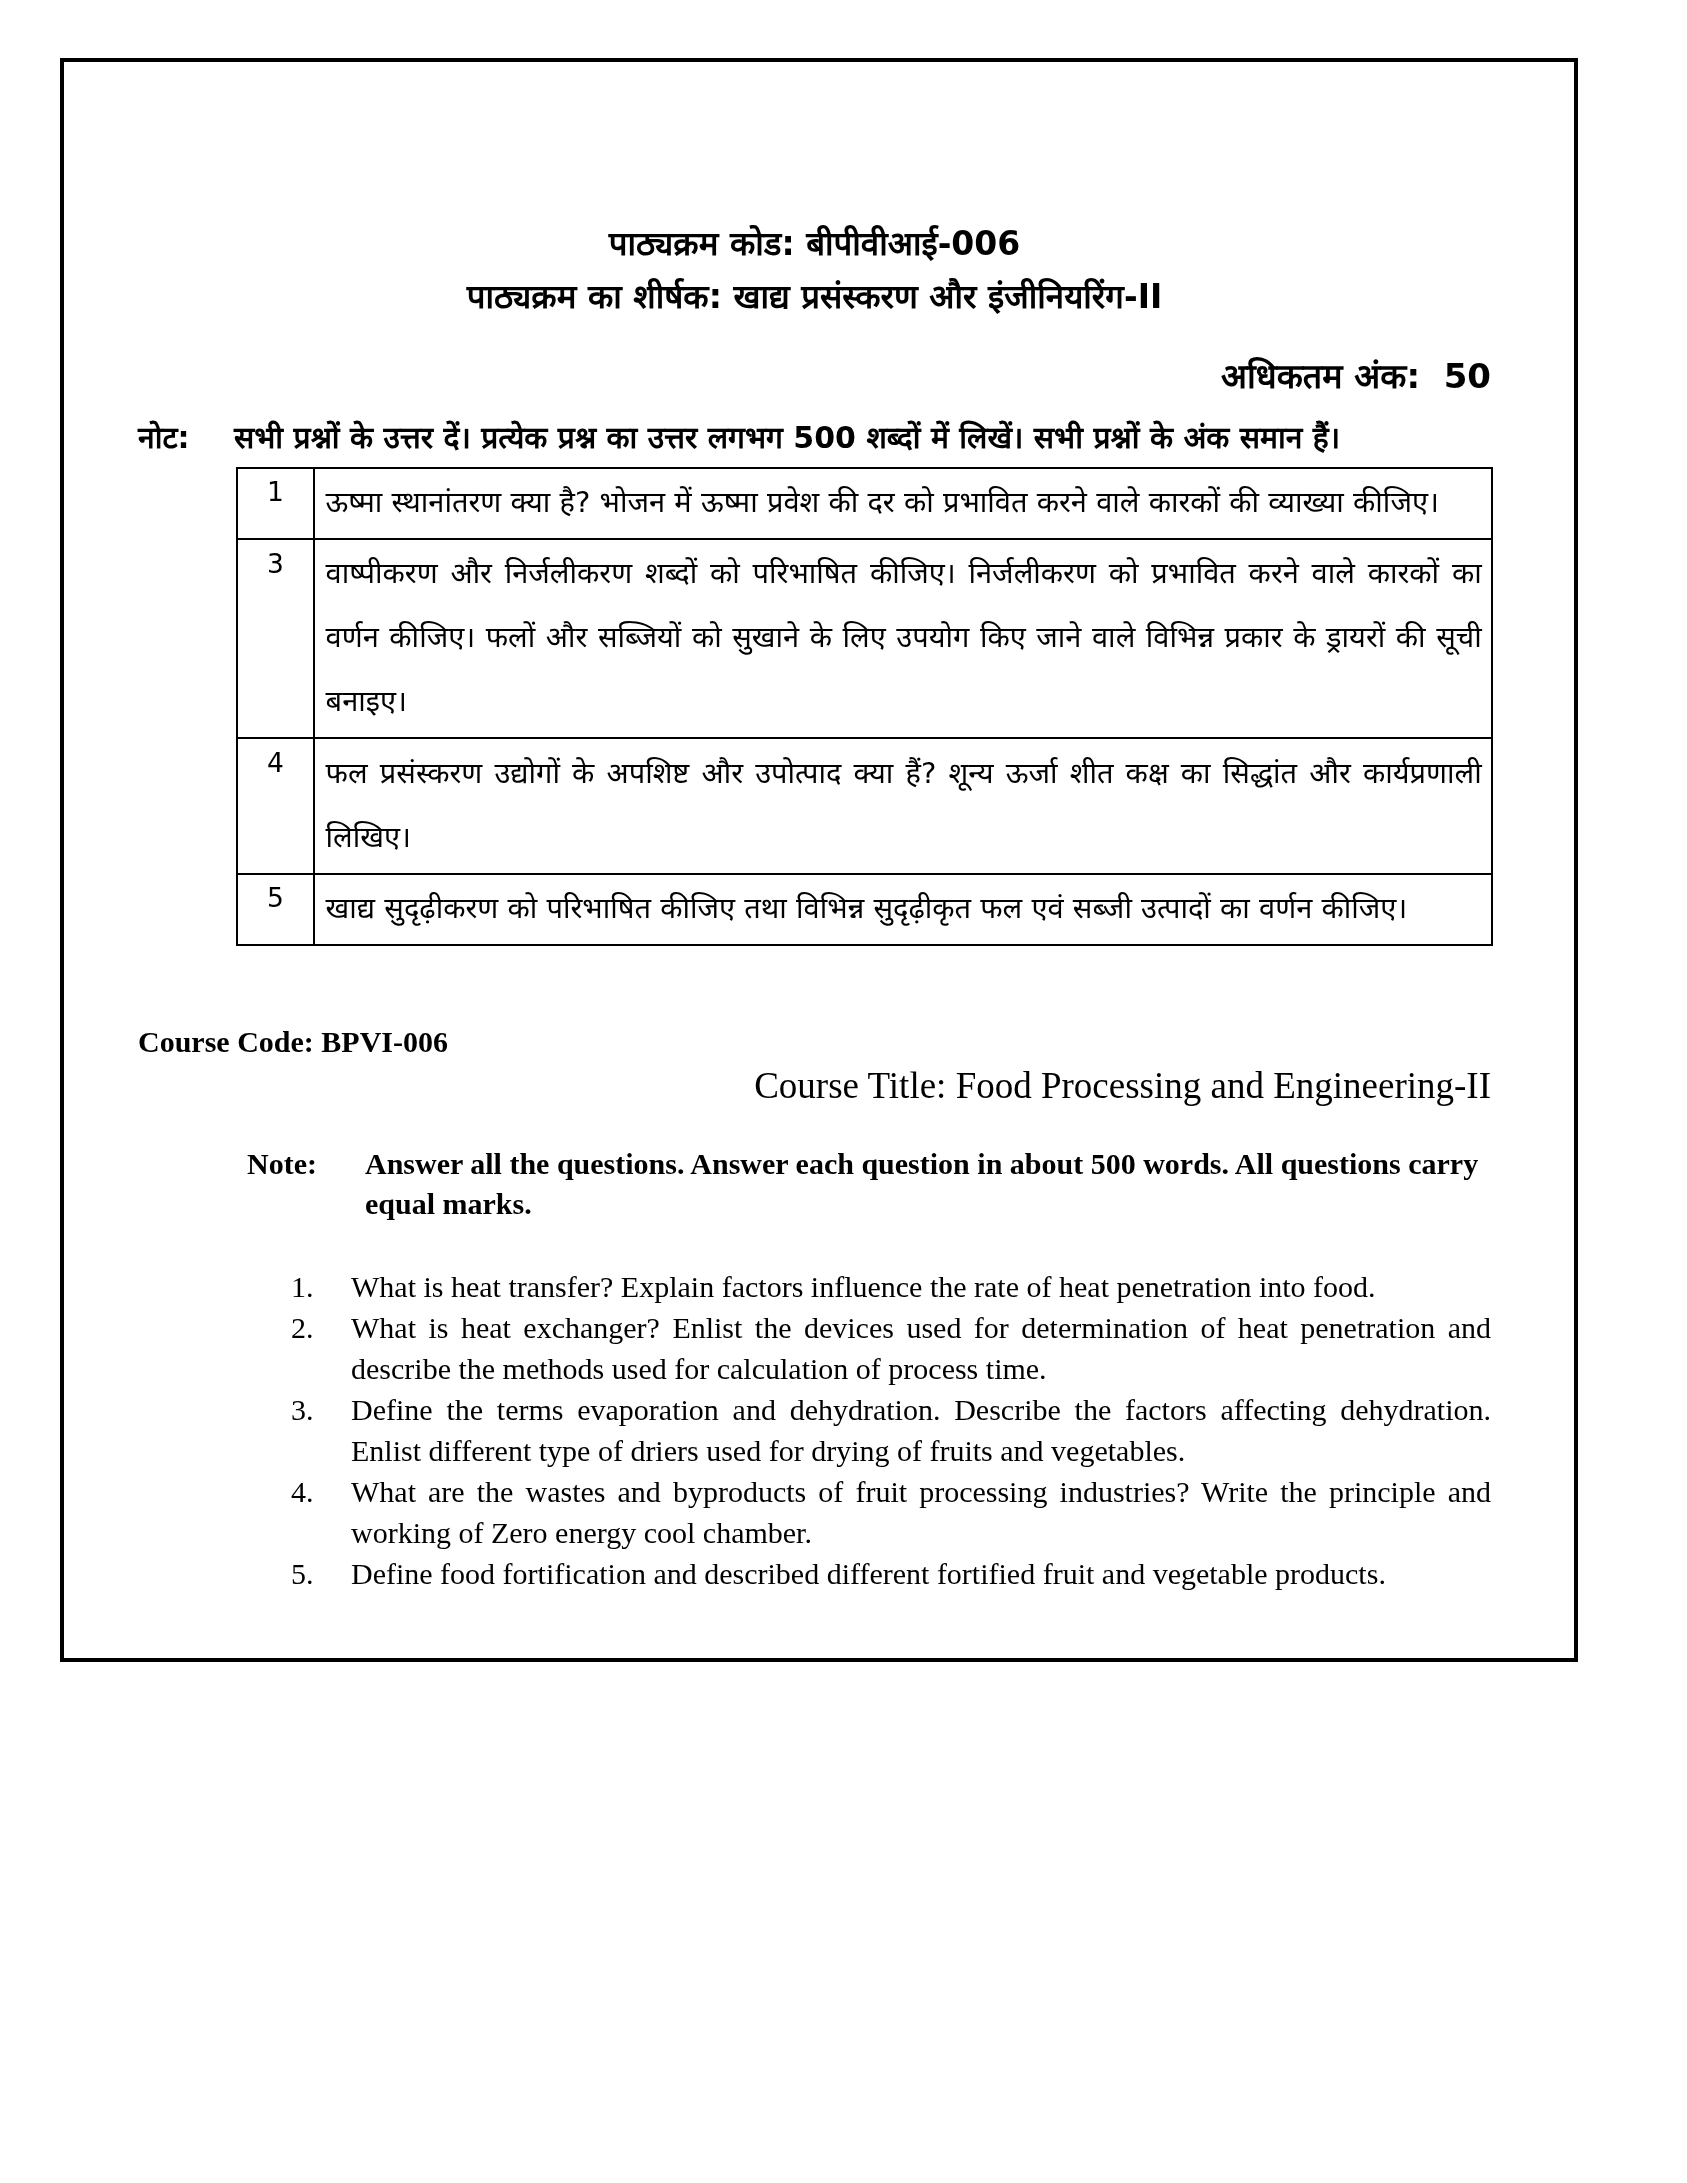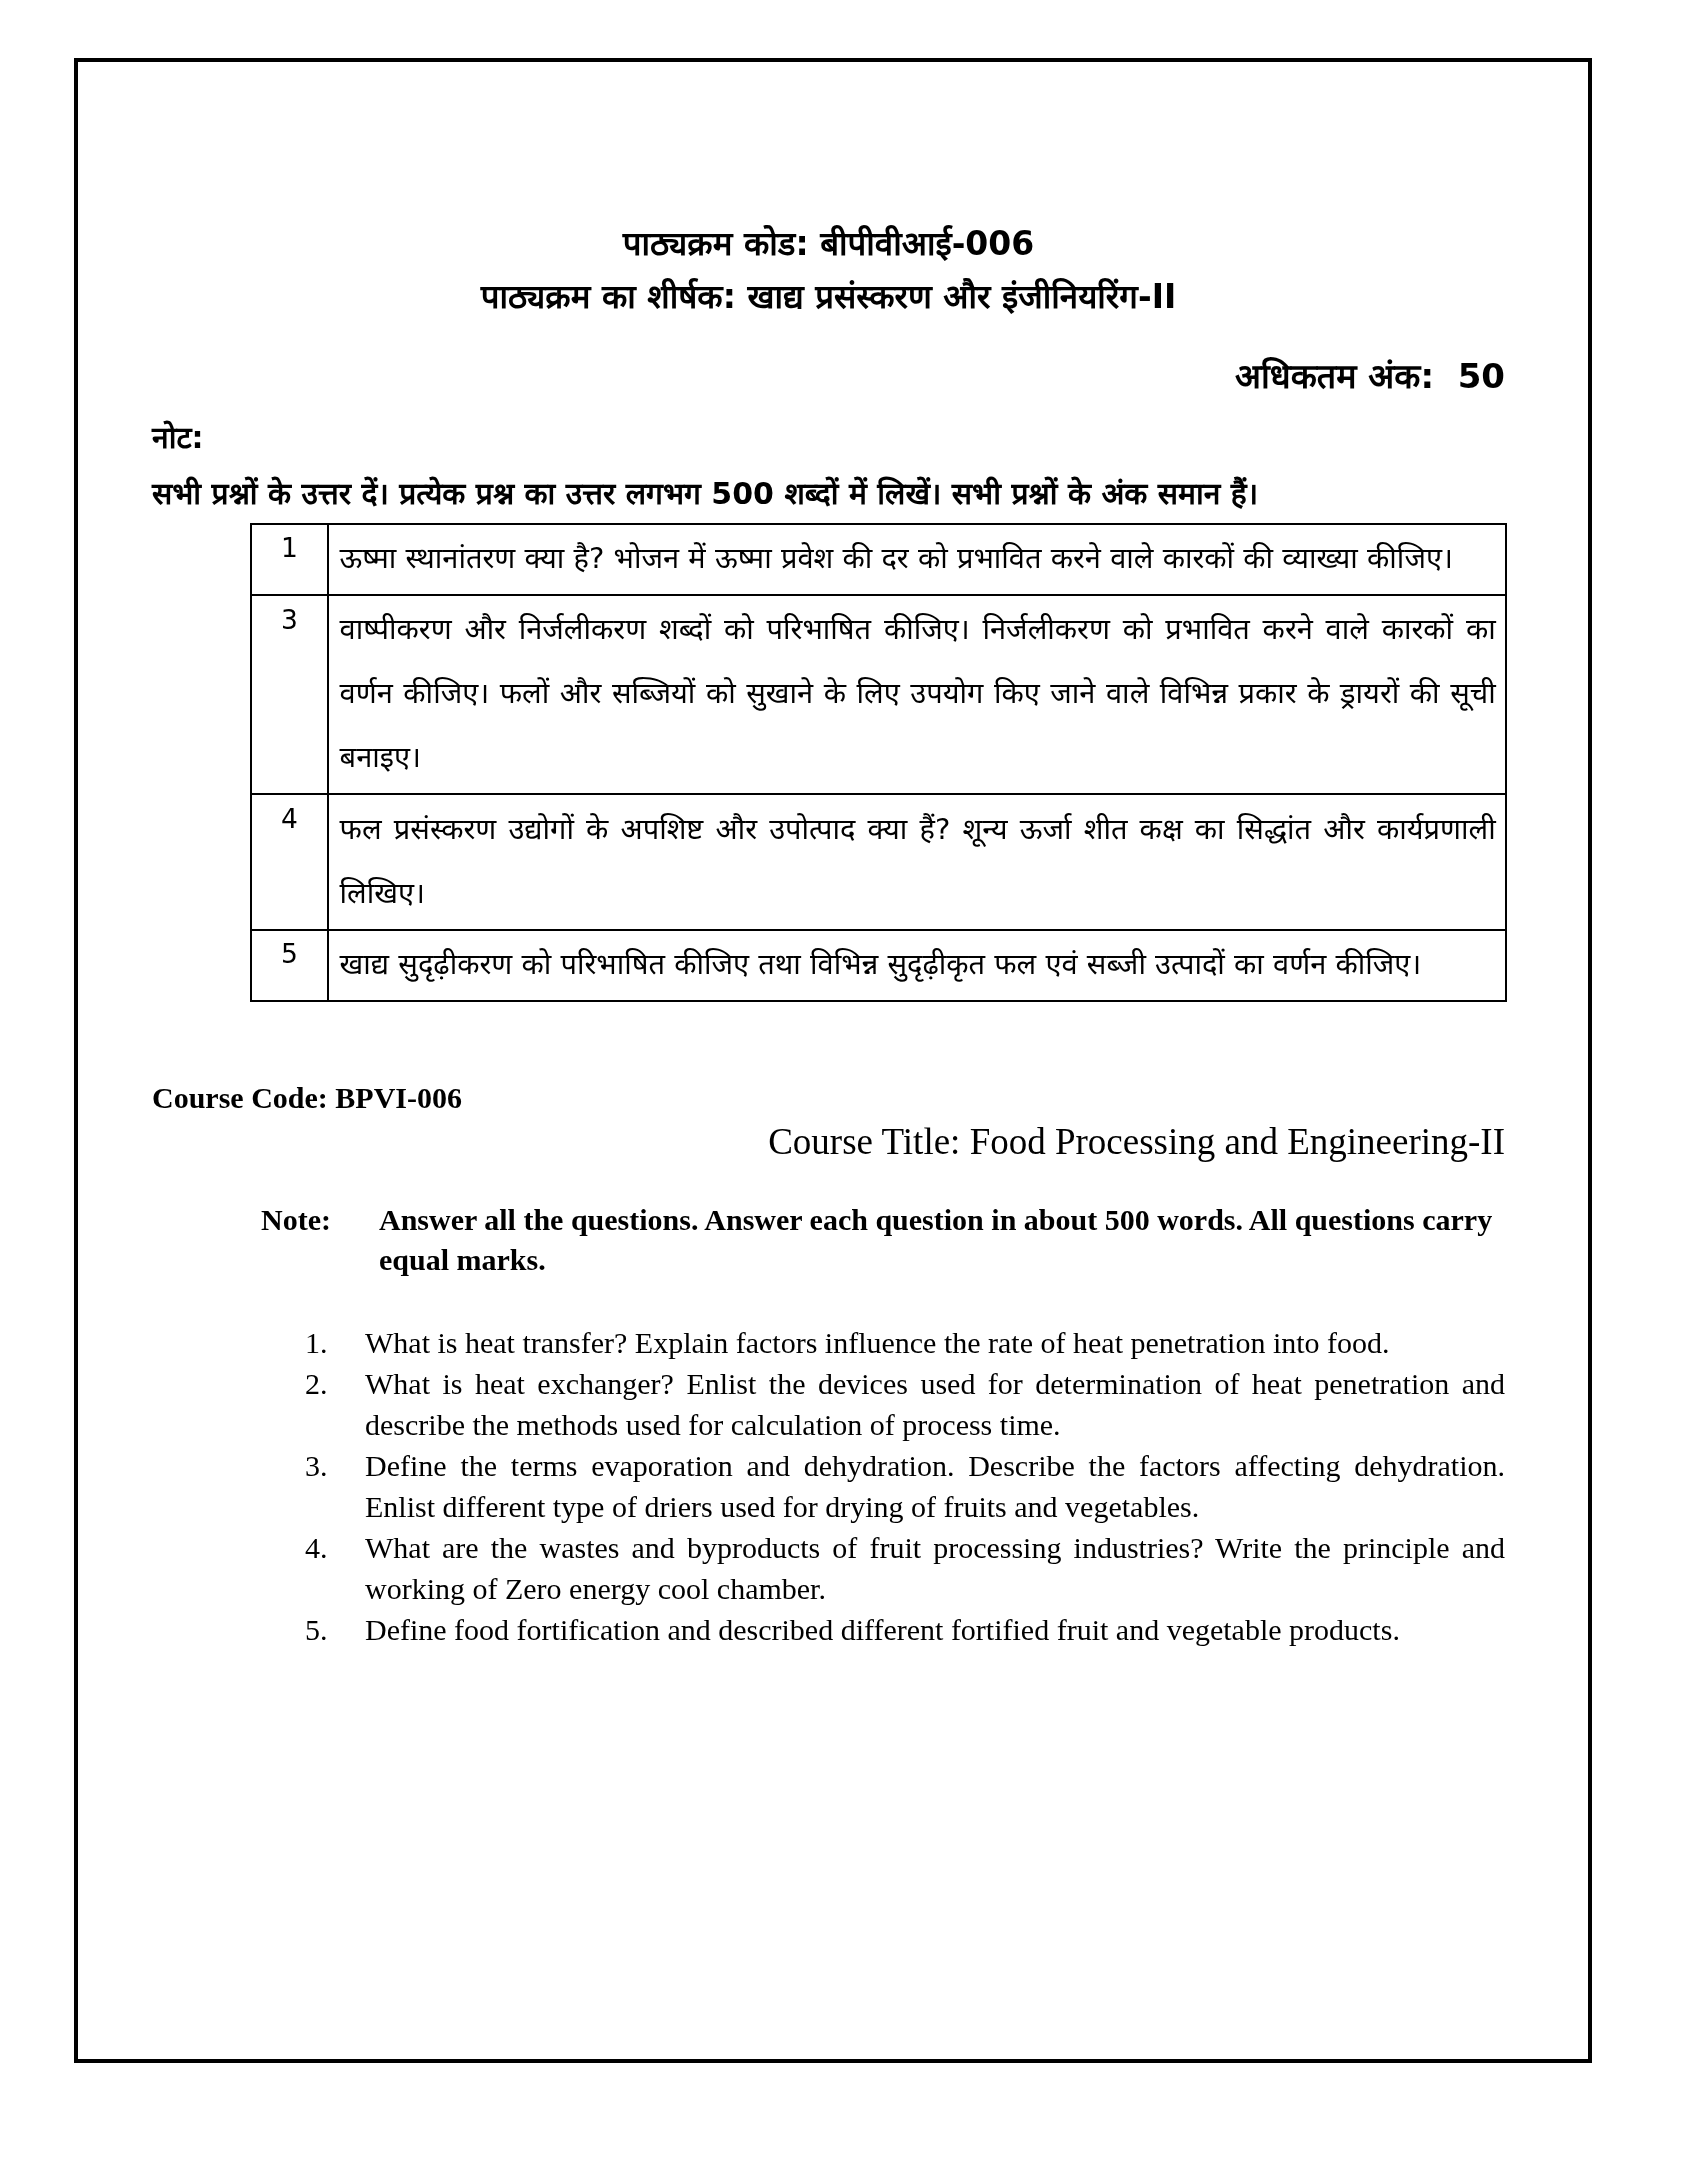--- a/index.html
+++ b/index.html
@@ -9,24 +9,24 @@
   }
   body {
     width: 1687px;
     height: 2183px;
     position: relative;
     font-family: "DejaVu Sans", sans-serif;
     color: #000;
   }
   .page-border {
     position: absolute;
-    left: 74px;
+    left: 60px;
     top: 58px;
     width: 1518px;
-    height: 2005px;
+    height: 1604px;
     border: 4px solid #000;
     box-sizing: border-box;
   }
   .content {
     box-sizing: border-box;
     width: 100%;
     height: 100%;
     padding: 155px 83px 0 74px;
   }
 
@@ -47,21 +47,20 @@
     white-space: pre-wrap;
   }
 
   
   .hindi-note {
     display: flex;
     margin-top: 10.6px;
     font-weight: bold;
     font-size: 30px;
     line-height: 56px;
-    flex-direction: column;
   }
   .hindi-note .label { width: 96px; flex-shrink: 0; }
   .hindi-note .text  { flex: 1; text-align: justify; }
 
   
   table.q-table {
     border-collapse: collapse;
     table-layout: fixed;
     margin-top: 1.3px;
     margin-left: 98px;

